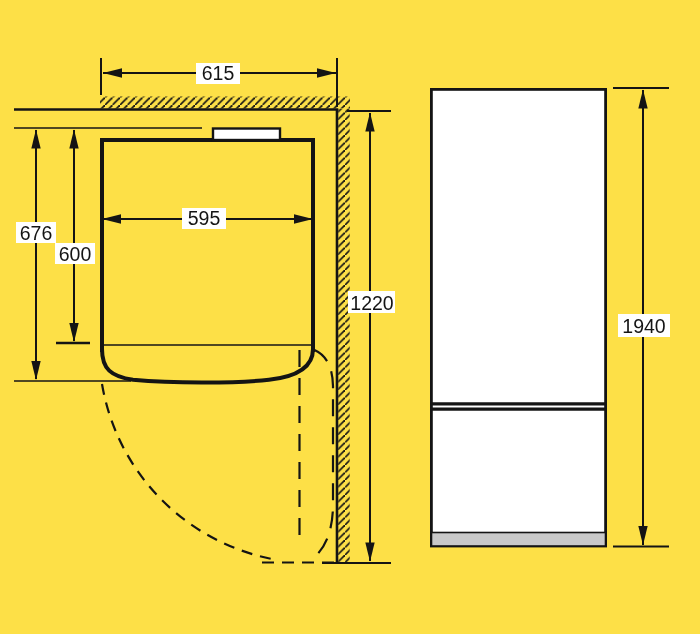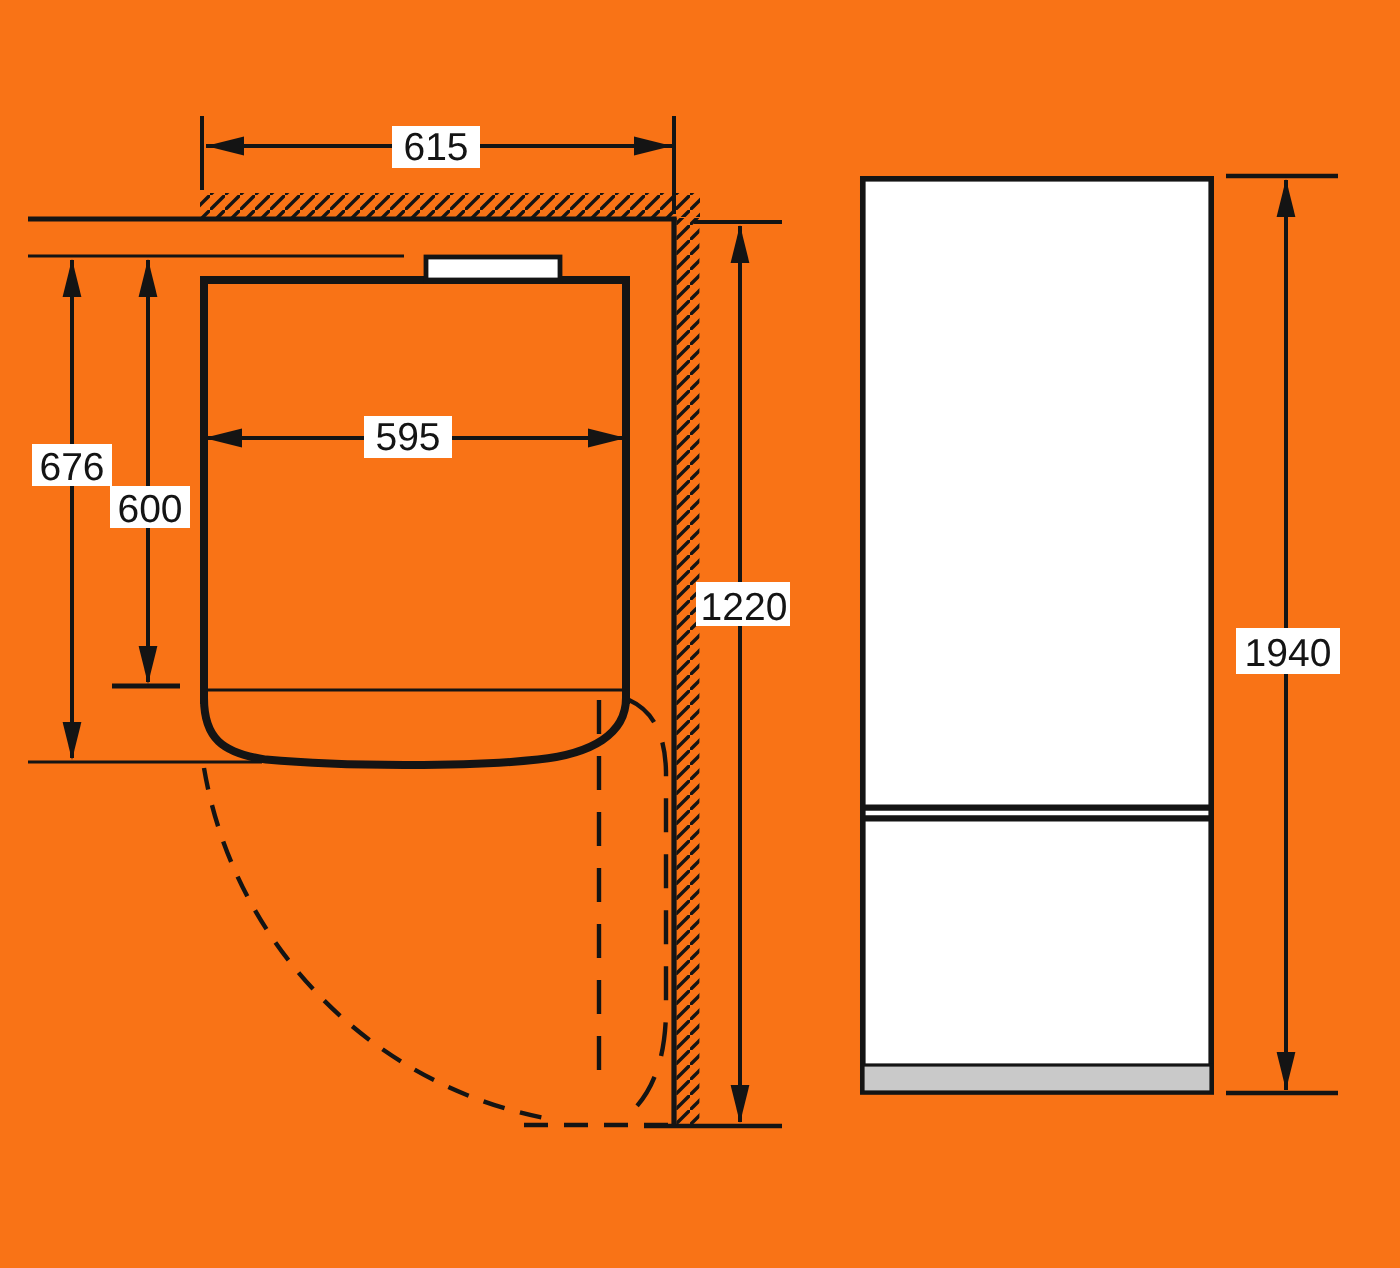--- a/index.html
+++ b/index.html
@@ -1,16 +1,16 @@
 <!DOCTYPE html>
 <html><head>
 <meta charset="utf-8">
 <style>
   html,body{margin:0;padding:0;background:#ffffff;}
-  .stage{width:700px;height:634px;background:#f97316;position:relative;overflow:hidden;
+  .stage{width:700px;height:634px;background:#fde047;position:relative;overflow:hidden;
          font-family:"Liberation Sans", sans-serif;}
   svg{display:block;}
   text.dim{font-family:"Liberation Sans", sans-serif;font-size:19.5px;fill:#141414;
            text-anchor:middle;}
   .ln{stroke:#141414;fill:none;}
   .arrow{fill:#141414;stroke:none;}
   .labelbg{fill:#ffffff;stroke:none;}
 </style>
 </head>
 <body>

